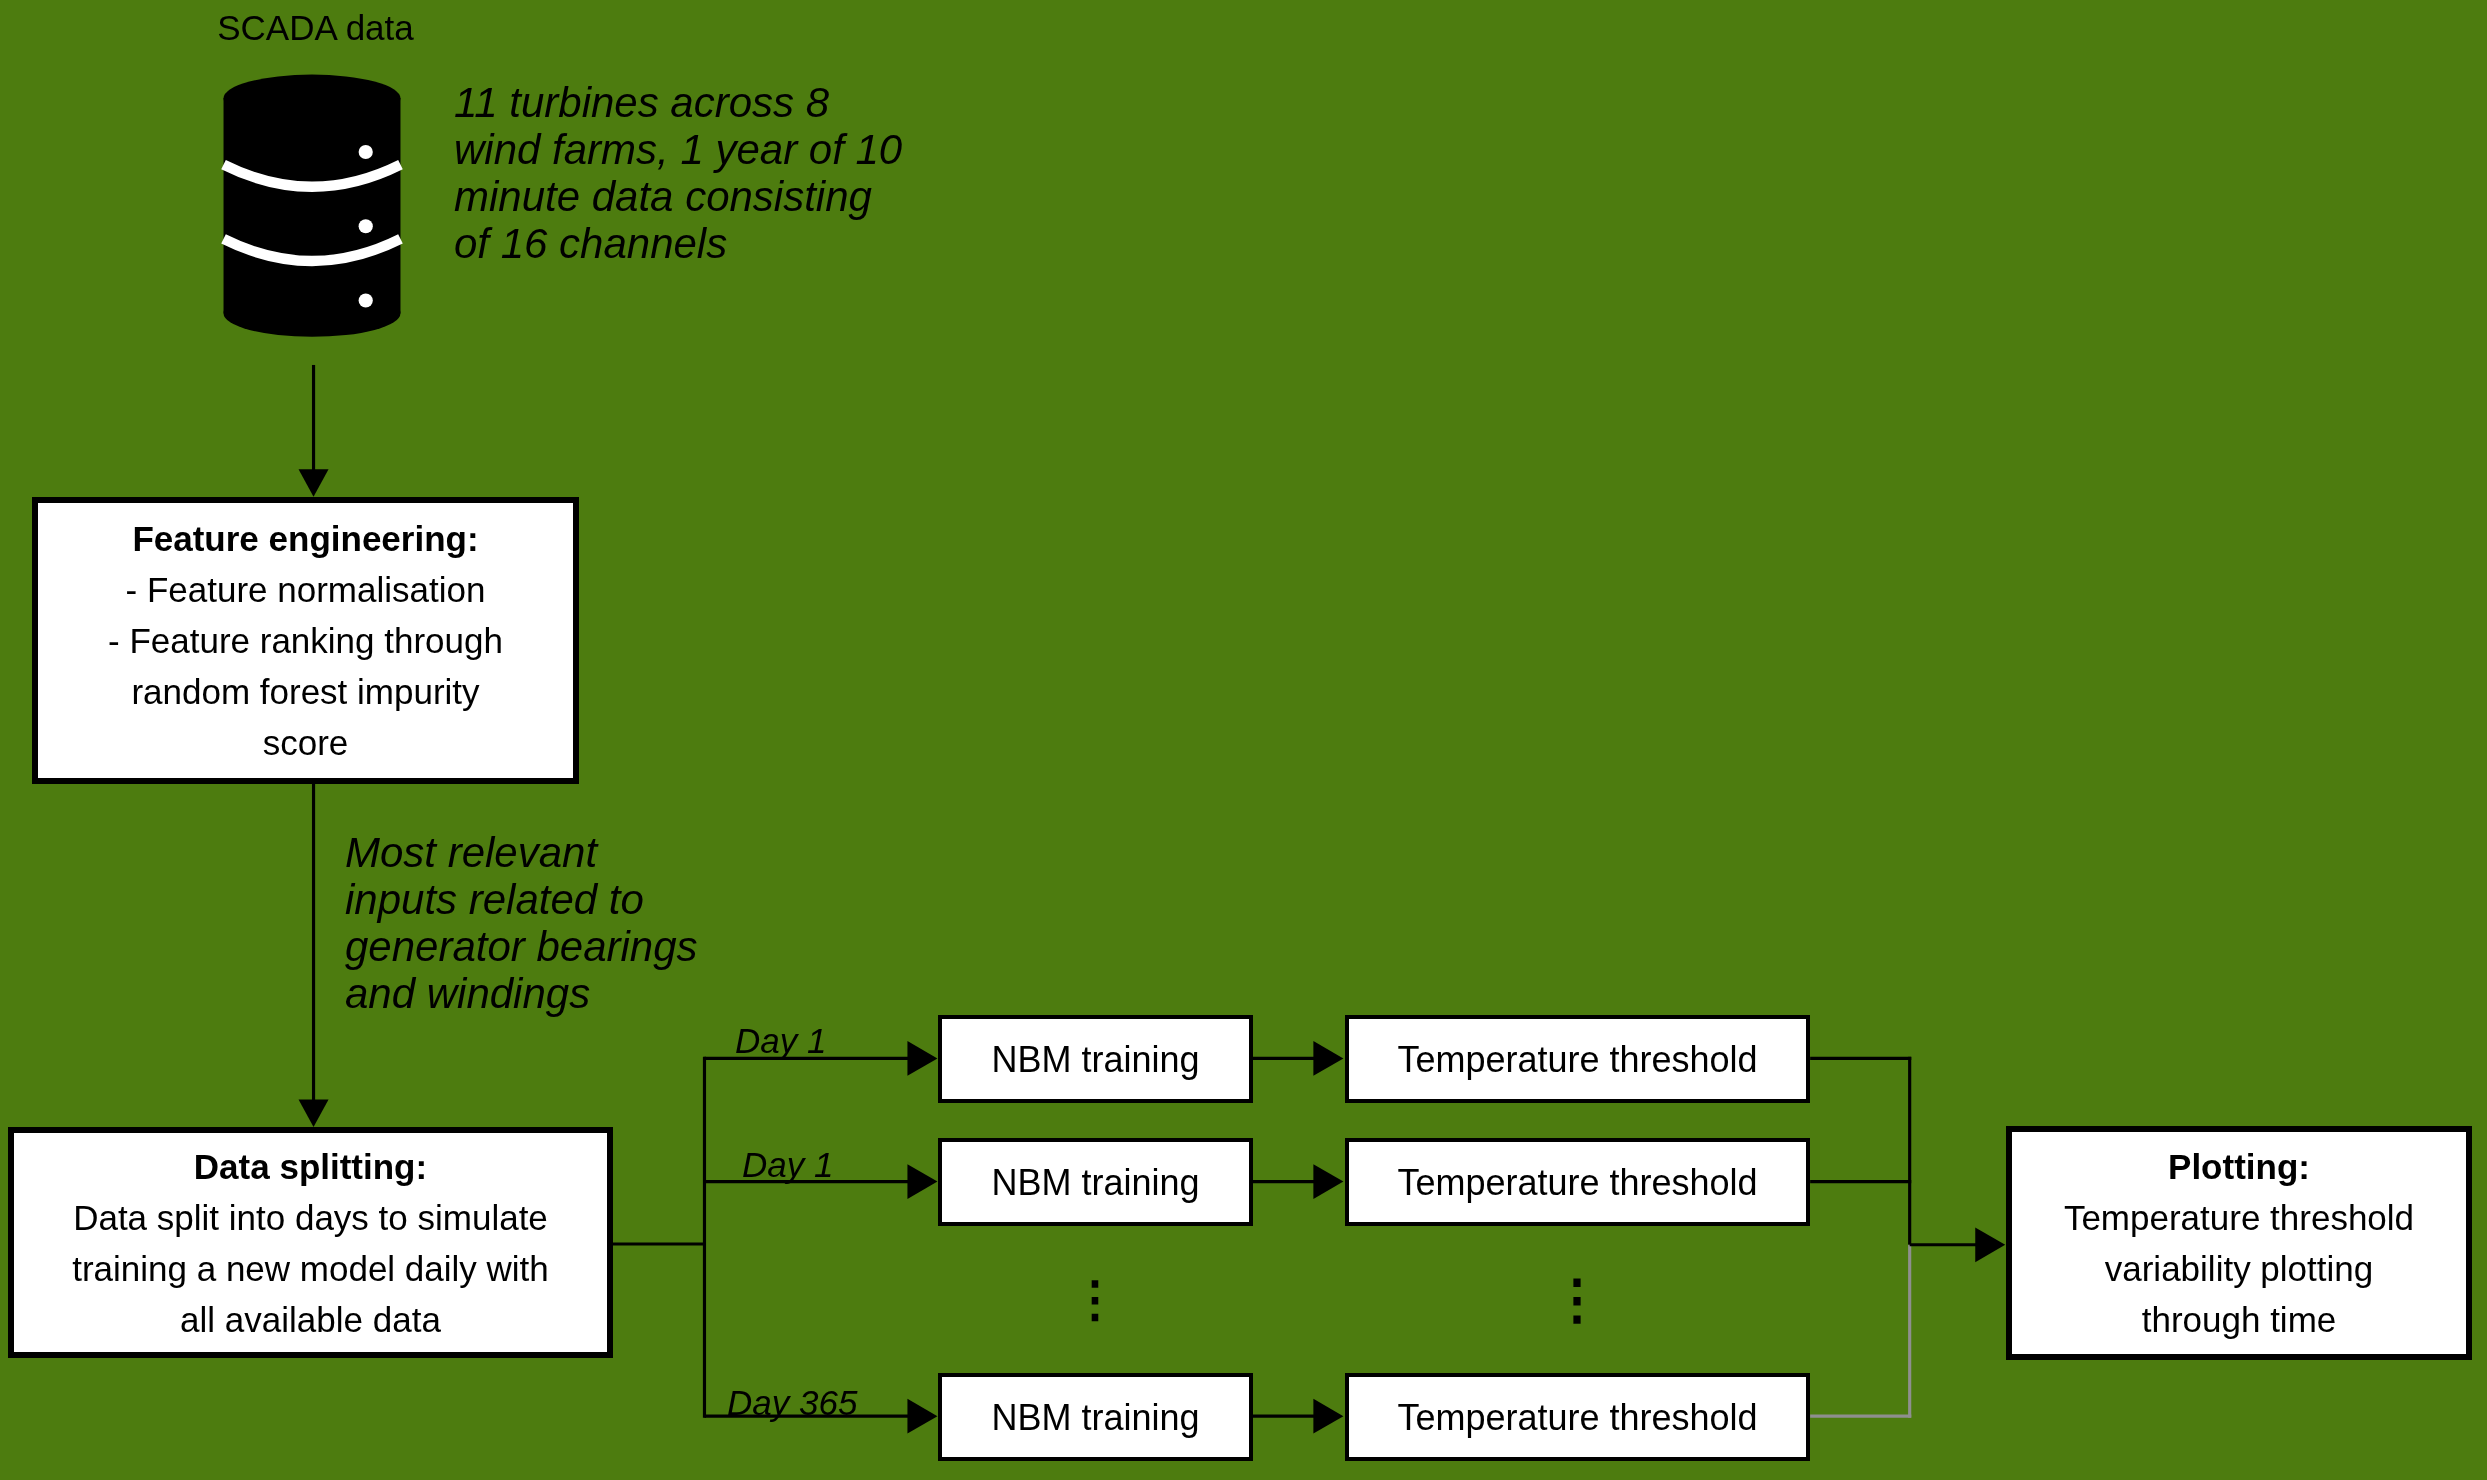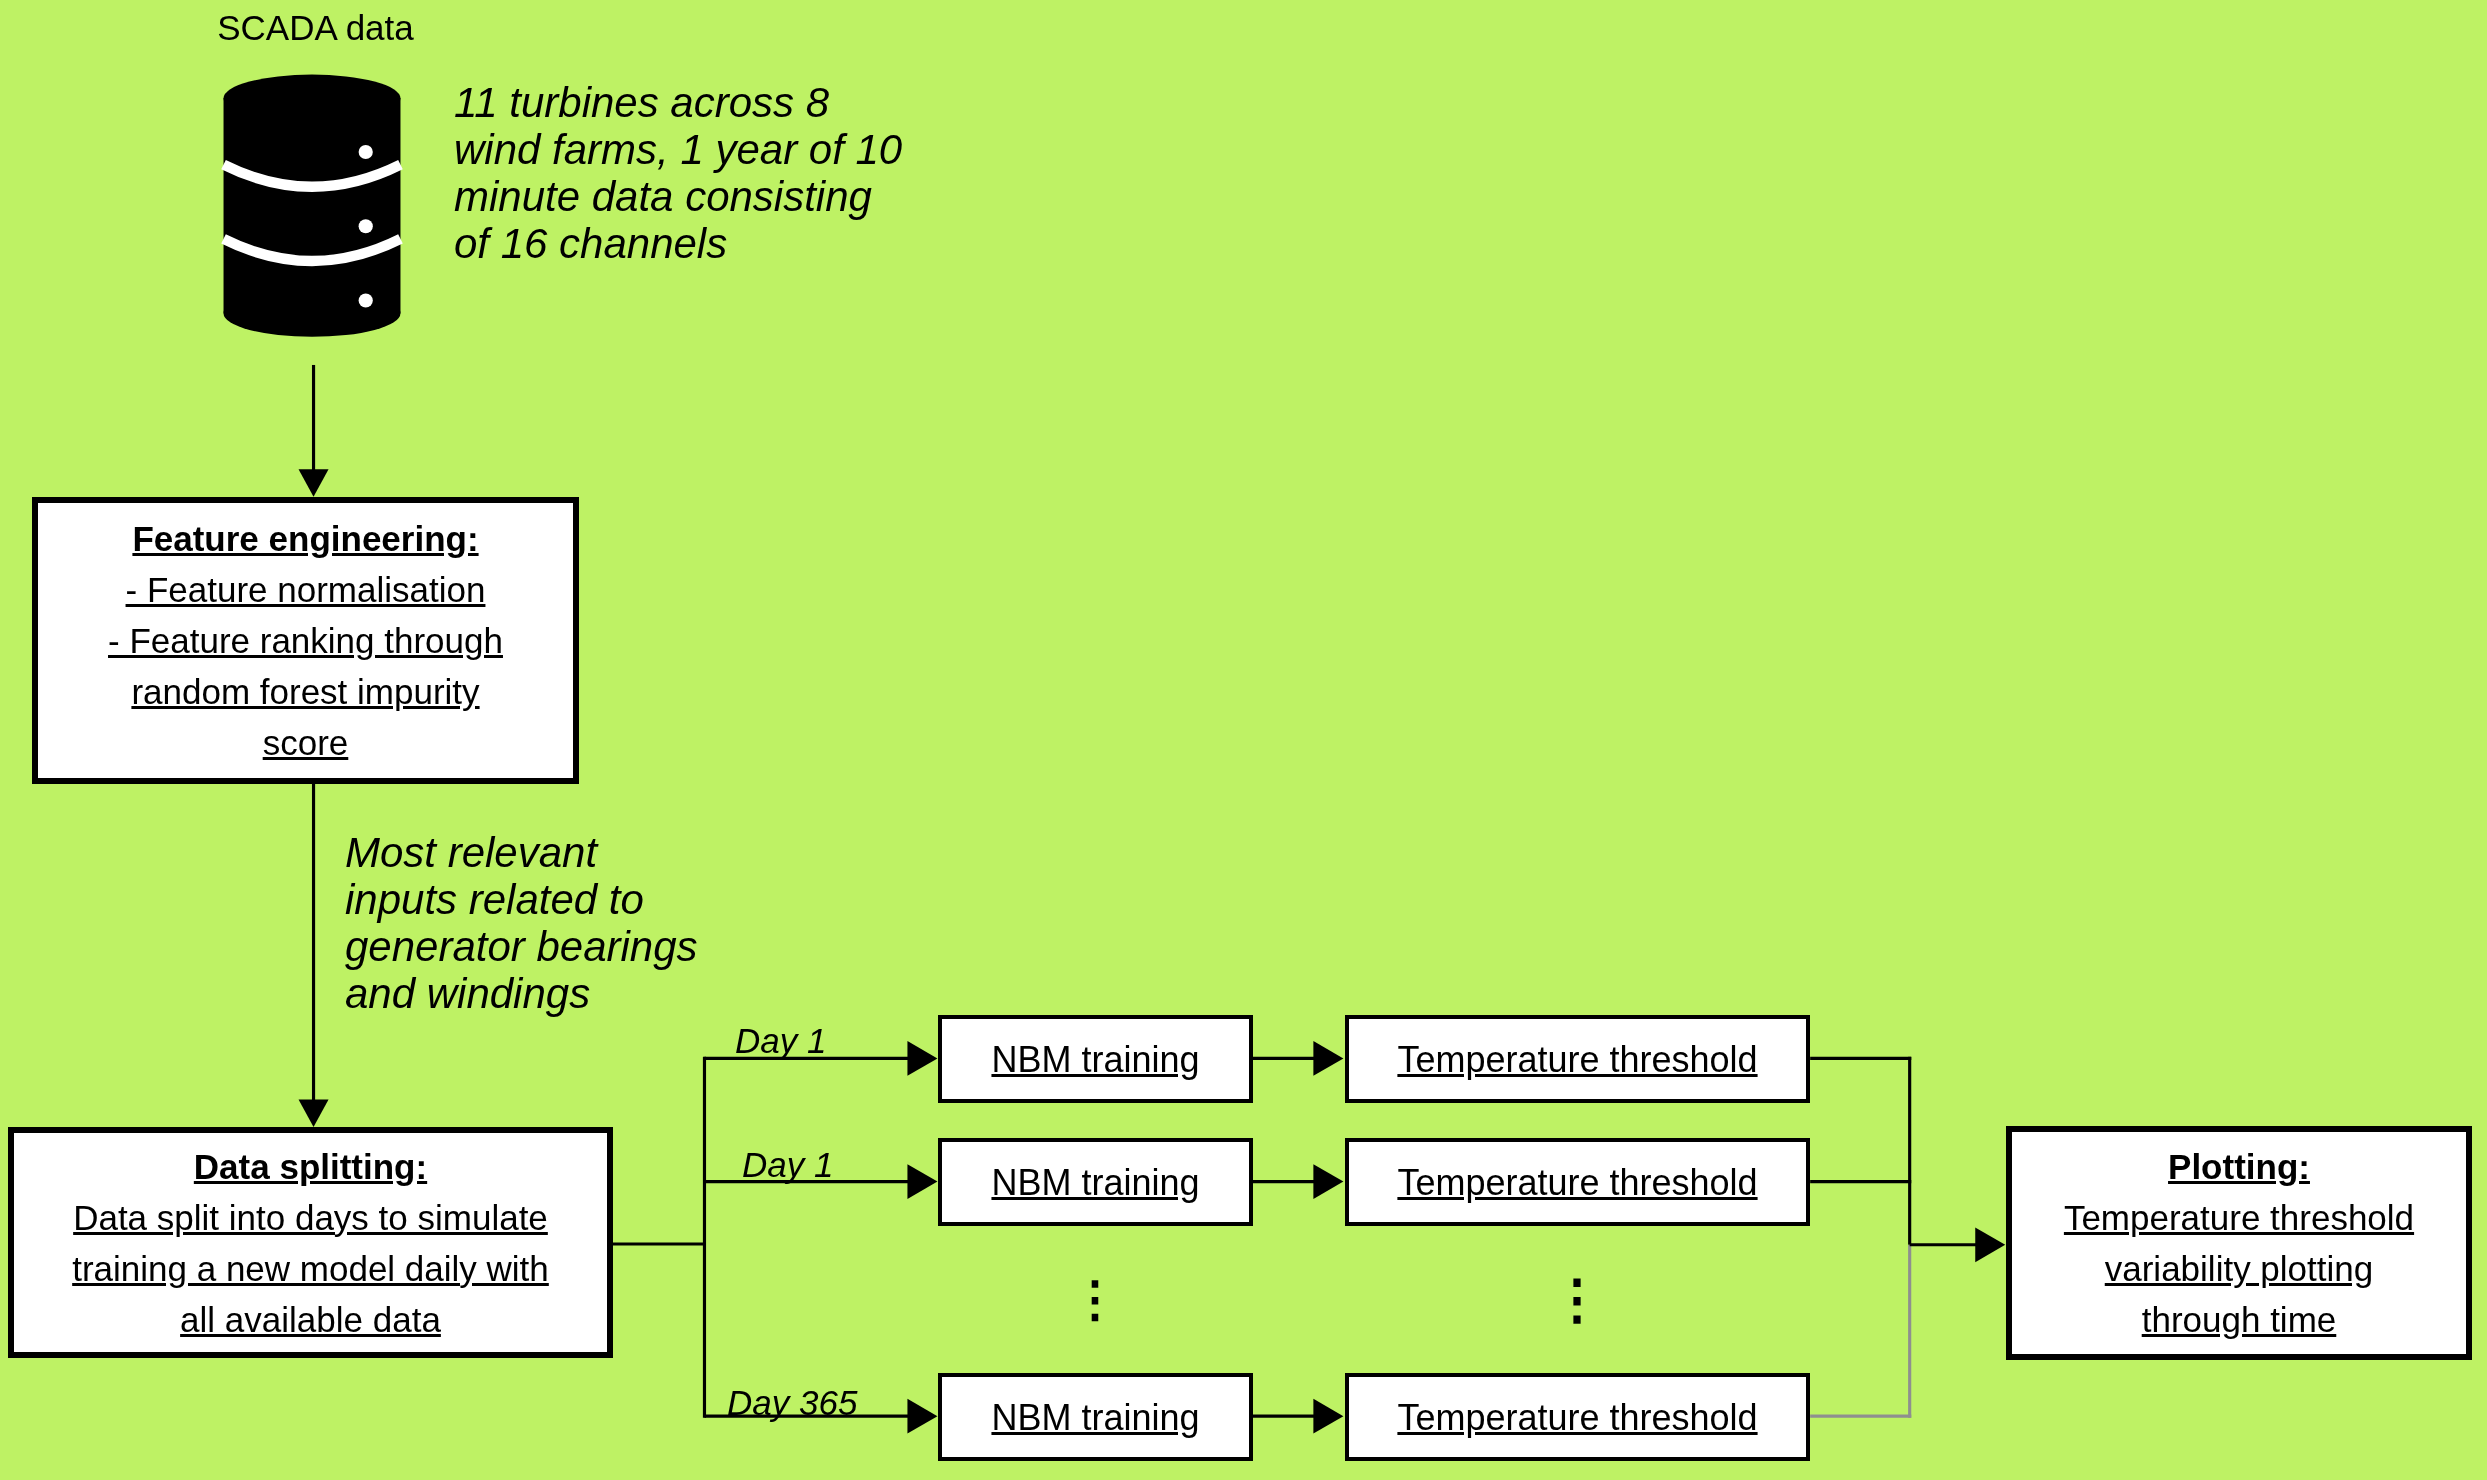--- a/index.html
+++ b/index.html
@@ -1,37 +1,36 @@
 <!DOCTYPE html>
 <html style="font-size:12.6px"><head>
 <meta charset="utf-8">
 <style>
   html,body{margin:0;padding:0;background:#ffffff;}
   #canvas{
     position:relative;
     width:2487px;height:1481px;
-    background:#bef264;
+    background:#4d7c0f;
     font-family:"Liberation Sans", sans-serif;
     color:#000;
     overflow:hidden;
   }
   .abs{position:absolute;}
   svg{display:block;}
   .box{
     position:absolute;
     border:6.3px solid #000;
     background:#fff;
     box-sizing:border-box;
     display:flex;
     flex-direction:column;
     justify-content:center;
     align-items:center;
     text-align:center;
     white-space:pre-line;
-    text-decoration:underline;
   }
   .box .heading{font-weight:bold;}
   .big-text{font-size:35px;line-height:51px;}
   .small-box{
     border-width:4.7px;
     font-size:36px;
     line-height:39px;
   }
   .italic-note{
     position:absolute;

